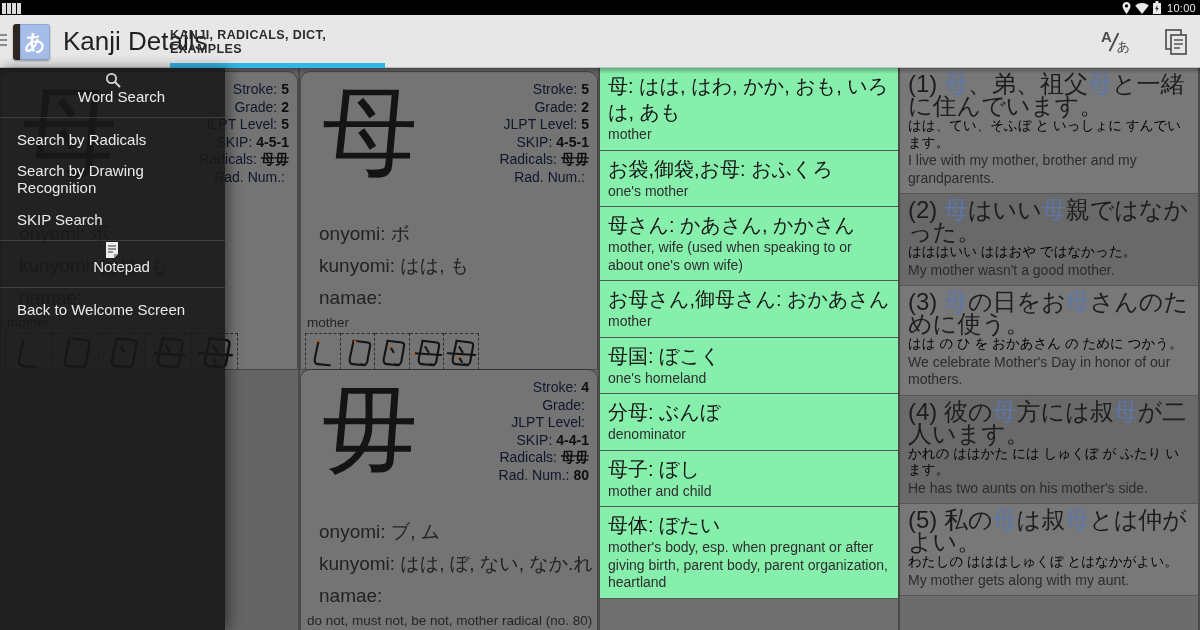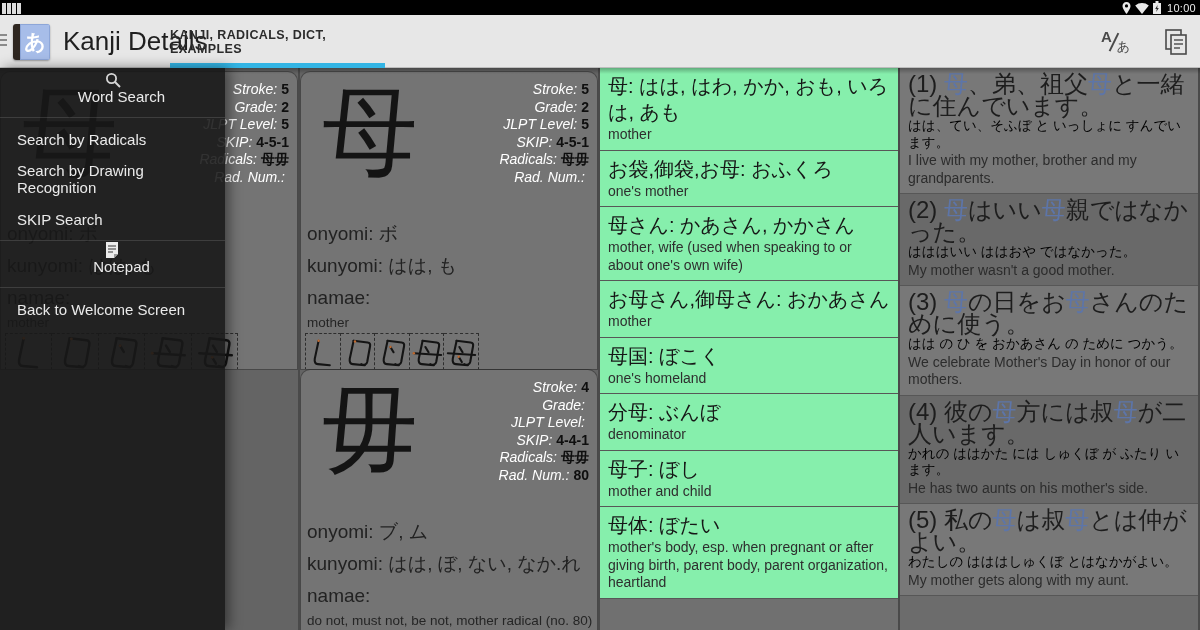--- a/index.html
+++ b/index.html
@@ -49,23 +49,23 @@
   
   .kcard{margin:4px 1px 0;border-radius:9px 9px 0 0;background:#747474;
     box-shadow:0 0 0 1px rgba(0,0,0,.28);overflow:hidden;}
   .kcard.k-first{height:297px;}
   .kcard.k-second{height:260px;margin-top:1px;}
   .khead{display:flex;padding:5px 8px 0 8px;height:140px;}
   .kglyph{flex:1;text-align:center;font-size:96px;line-height:1.15;color:#141414;
     font-family:"DejaVu Sans",sans-serif;}
   .kinfo{width:158px;padding-top:4px;}
   .kinfo .row{display:flex;justify-content:flex-end;font-size:14px;line-height:17.5px;gap:4px;}
-  .kinfo .lbl{color:#ffffff;font-style:italic;}
+  .kinfo .lbl{color:#0f172a;}
   .kinfo .val{color:#0e0e0e;font-weight:bold;}
-  .kline{font-size:19px;color:#222;padding-left:6px;margin-top:11px;line-height:21px;}
+  .kline{font-size:19px;color:#222;padding-left:18px;margin-top:11px;line-height:21px;}
   .kline:first-of-type{margin-top:14px;}
   .kmeaning{font-size:13.5px;color:#252525;padding-left:6px;margin-top:7px;line-height:15px;}
   .so-img{margin:3px 0 0 4px;width:174px;}
   .k-wide .so-img{width:233px;}
   .so-frames{display:flex;}
   .so-frame{flex:1;height:42px;border:1px dashed #2e2e2e;border-left-width:0;}
   .so-frame:first-child{border-left-width:1px;}
   .so-frame svg{width:100%;height:100%;display:block;}
 
   

